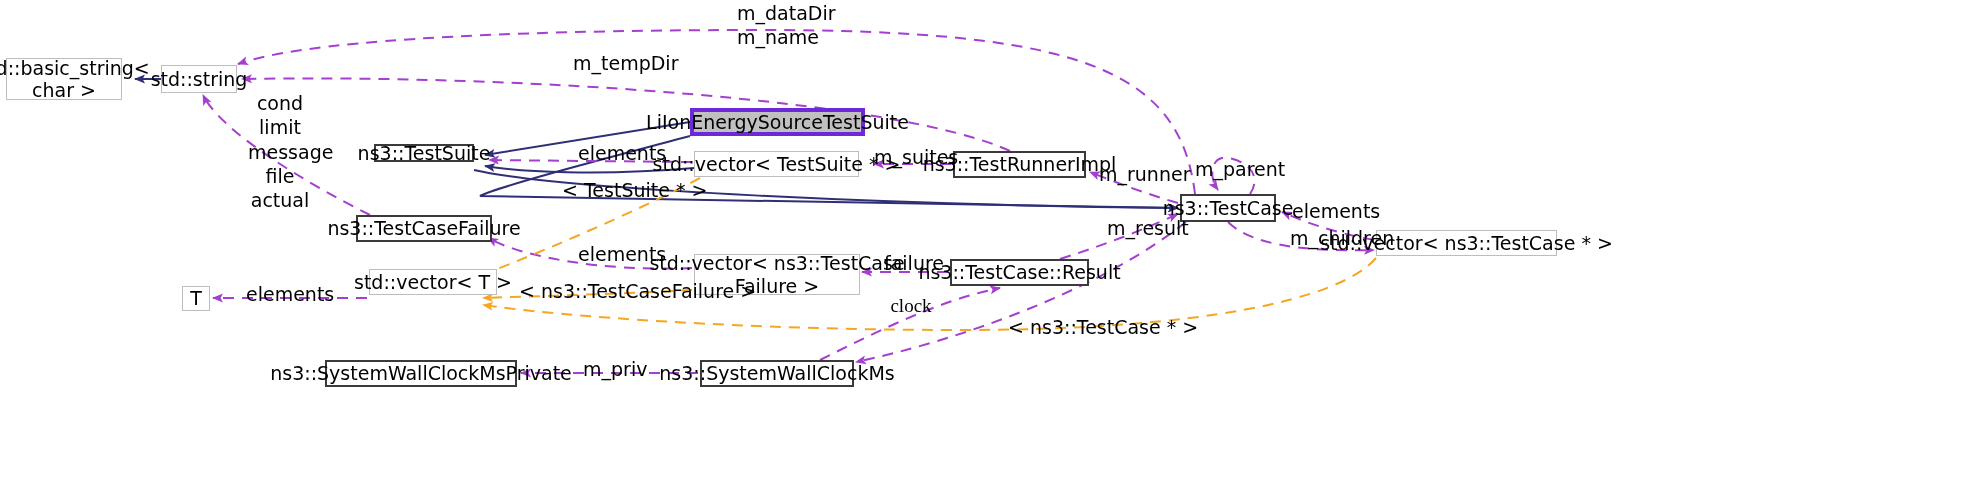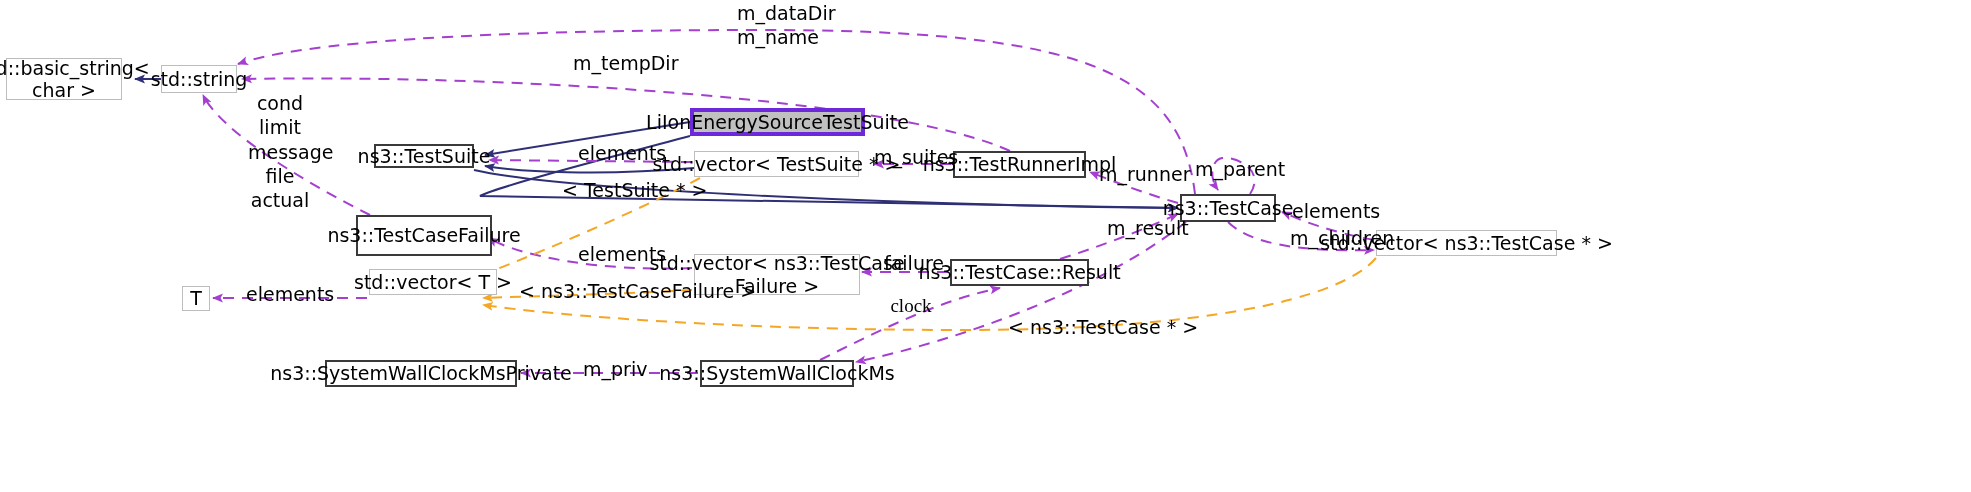--- a/index.html
+++ b/index.html
@@ -111,33 +111,33 @@
 
       <path d="M1376,258 C1340,300 1200,330 960,330 C740,330 560,316 483,305" marker-end="url(#ah-tmpl)"></path>
     </g>
   </svg>
 
   <div class="node thin" style="left:6px;top:58px;width:116px;height:42px;">std::basic_string&lt;
 char &gt;</div>
 
   <div class="node thin" style="left:161px;top:65px;width:76px;height:28px;">std::string</div>
 
-  <div class="node thick" style="left:374px;top:144px;width:100px;height:24px;">ns3::TestSuite</div>
+  <div class="node thick" style="left:374px;top:144px;width:100px;height:18px;">ns3::TestSuite</div>
 
   <div class="node hl" style="left:690px;top:108px;width:175px;height:28px;">LiIonEnergySourceTestSuite</div>
 
   <div class="node thin" style="left:694px;top:151px;width:165px;height:26px;">std::vector&lt; TestSuite * &gt;</div>
 
   <div class="node thick" style="left:953px;top:151px;width:133px;height:27px;">ns3::TestRunnerImpl</div>
 
   <div class="node thick" style="left:1180px;top:194px;width:96px;height:28px;">ns3::TestCase</div>
 
   <div class="node thin" style="left:1376px;top:230px;width:181px;height:26px;">std::vector&lt; ns3::TestCase * &gt;</div>
 
-  <div class="node thick" style="left:356px;top:215px;width:136px;height:41px;">ns3::TestCaseFailure</div>
+  <div class="node thick" style="left:356px;top:215px;width:136px;height:27px;">ns3::TestCaseFailure</div>
 
   <div class="node thin" style="left:182px;top:286px;width:28px;height:25px;">T</div>
 
   <div class="node thin" style="left:369px;top:269px;width:128px;height:26px;">std::vector&lt; T &gt;</div>
 
   <div class="node thin" style="left:694px;top:254px;width:166px;height:41px;">std::vector&lt; ns3::TestCase
 Failure &gt;</div>
 
   <div class="node thick" style="left:950px;top:259px;width:139px;height:27px;">ns3::TestCase::Result</div>
 

